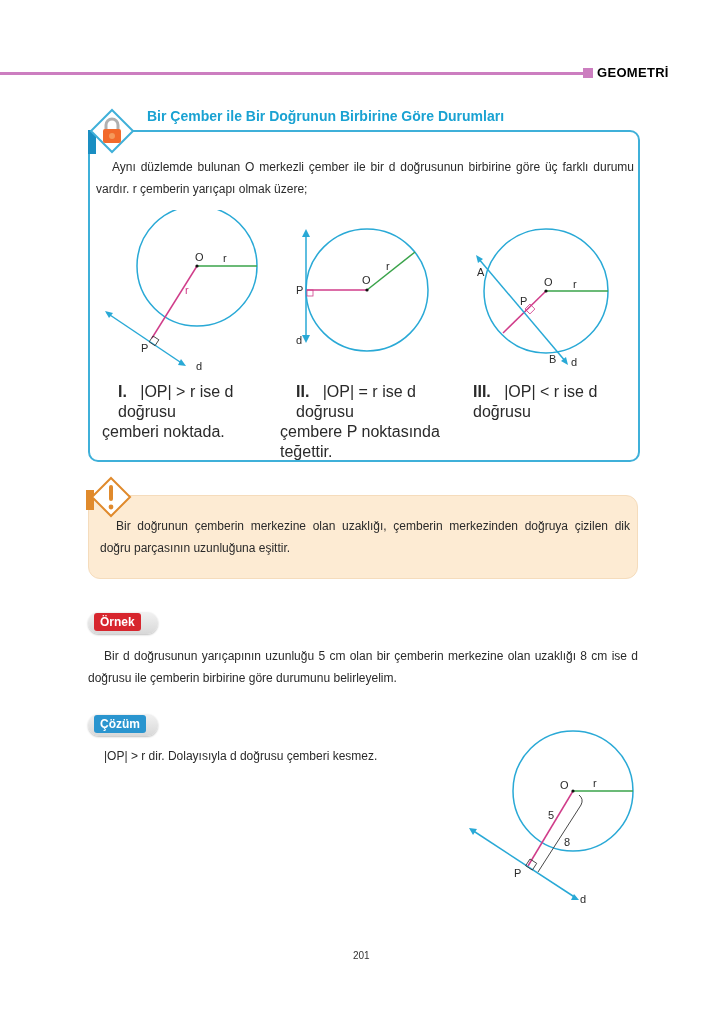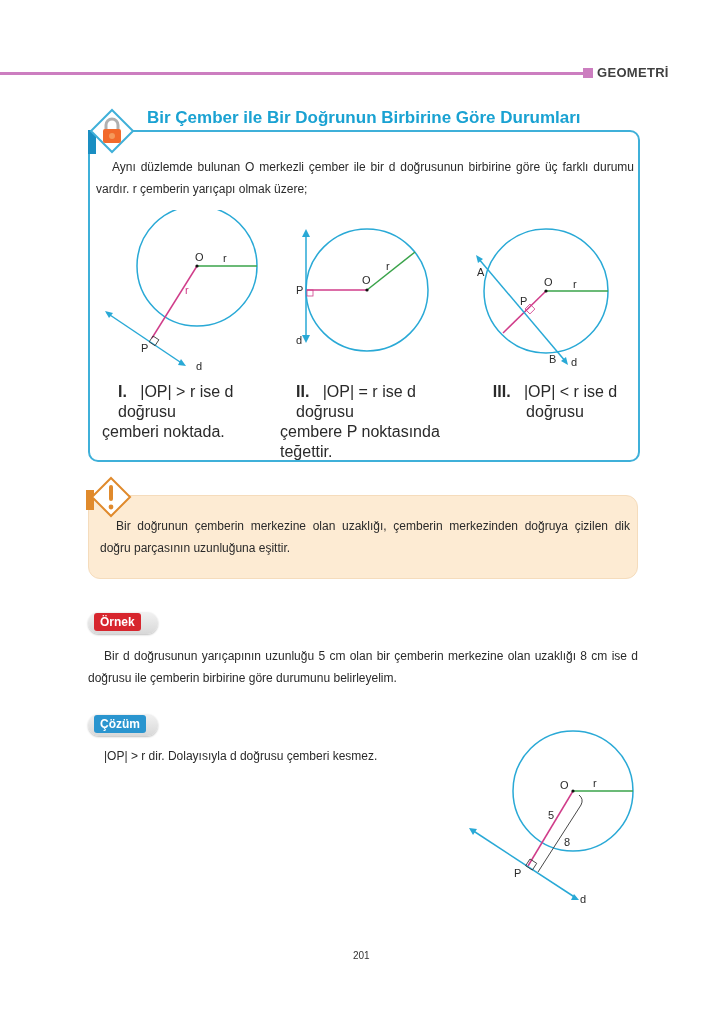--- a/index.html
+++ b/index.html
@@ -3,23 +3,23 @@
 <meta charset="utf-8">
 <style>
   html, body { margin: 0; padding: 0; }
   body {
     width: 725px; height: 1024px; background: #ffffff; position: relative; overflow: hidden;
     font-family: "Liberation Sans", sans-serif; color: #2a2a2a;
   }
   .abs { position: absolute; }
   .header-line { left: 0; top: 72px; width: 585px; height: 3px; background: #cc7ec0; }
   .header-square { left: 583px; top: 68px; width: 10px; height: 10px; background: #cc7ec0; }
-  .header-title { left: 597px; top: 65px; font-size: 13px; font-weight: bold; color: #404040; letter-spacing: 0.3px; }
+  .header-title { left: 597px; top: 65px; font-size: 13px; font-weight: bold; color: #000000; letter-spacing: 0.3px; }
 
-  .section-title { left: 147px; top: 108px; font-size: 17px; font-weight: bold; color: #1aa2d2; }
+  .section-title { left: 147px; top: 108px; font-size: 14px; font-weight: bold; color: #1aa2d2; }
   .info-box {
     left: 88px; top: 130px; width: 548px; height: 328px;
     border: 2px solid #3fb0d9; border-radius: 10px; background: #fff;
   }
   .info-tab { left: 88px; top: 130px; width: 8px; height: 24px; background: #1a8ec2; }
   .lock-badge { left: 89px; top: 108px; width: 46px; height: 46px; }
 
   .para { font-size: 12px; line-height: 22px; color: #2a2a2a; }
   .intro { left: 96px; top: 156px; width: 538px; text-indent: 16px; text-align: justify; }
 
@@ -121,21 +121,21 @@
 </svg>
 
 <div class="caption" style="left:102px; top:382px; width:180px;">
   <div style="padding-left:16px;"><b>I.</b>&nbsp;&nbsp;&nbsp;<span>|OP| &gt; r ise d doğrusu</span></div>
   <div>çemberi noktada.</div>
 </div>
 <div class="caption" style="left:280px; top:382px; width:180px;">
   <div style="padding-left:16px;"><b>II.</b>&nbsp;&nbsp;&nbsp;<span>|OP| = r ise d doğrusu</span></div>
   <div>çembere P noktasında teğettir.</div>
 </div>
-<div class="caption" style="left:457px; top:382px; width:180px;text-align:center;">
+<div class="caption" style="left:457px; top:382px; width:180px;">
   <div style="padding-left:16px;"><b>III.</b>&nbsp;&nbsp;&nbsp;<span>|OP| &lt; r ise d doğrusu</span></div>
 </div>
 
 <div class="abs warn-box"></div>
 <svg class="abs warn-badge" viewBox="0 0 46 46">
   <rect x="0" y="14" width="8" height="20" fill="#e08a2c"></rect>
   <polygon points="25,2 44,21 25,40 6,21" fill="#fff" stroke="#e08a2c" stroke-width="2"></polygon>
   <rect x="23" y="9" width="4" height="16" rx="2" fill="#e08a2c"></rect>
   <circle cx="25" cy="31" r="2.4" fill="#e08a2c"></circle>
 </svg>

